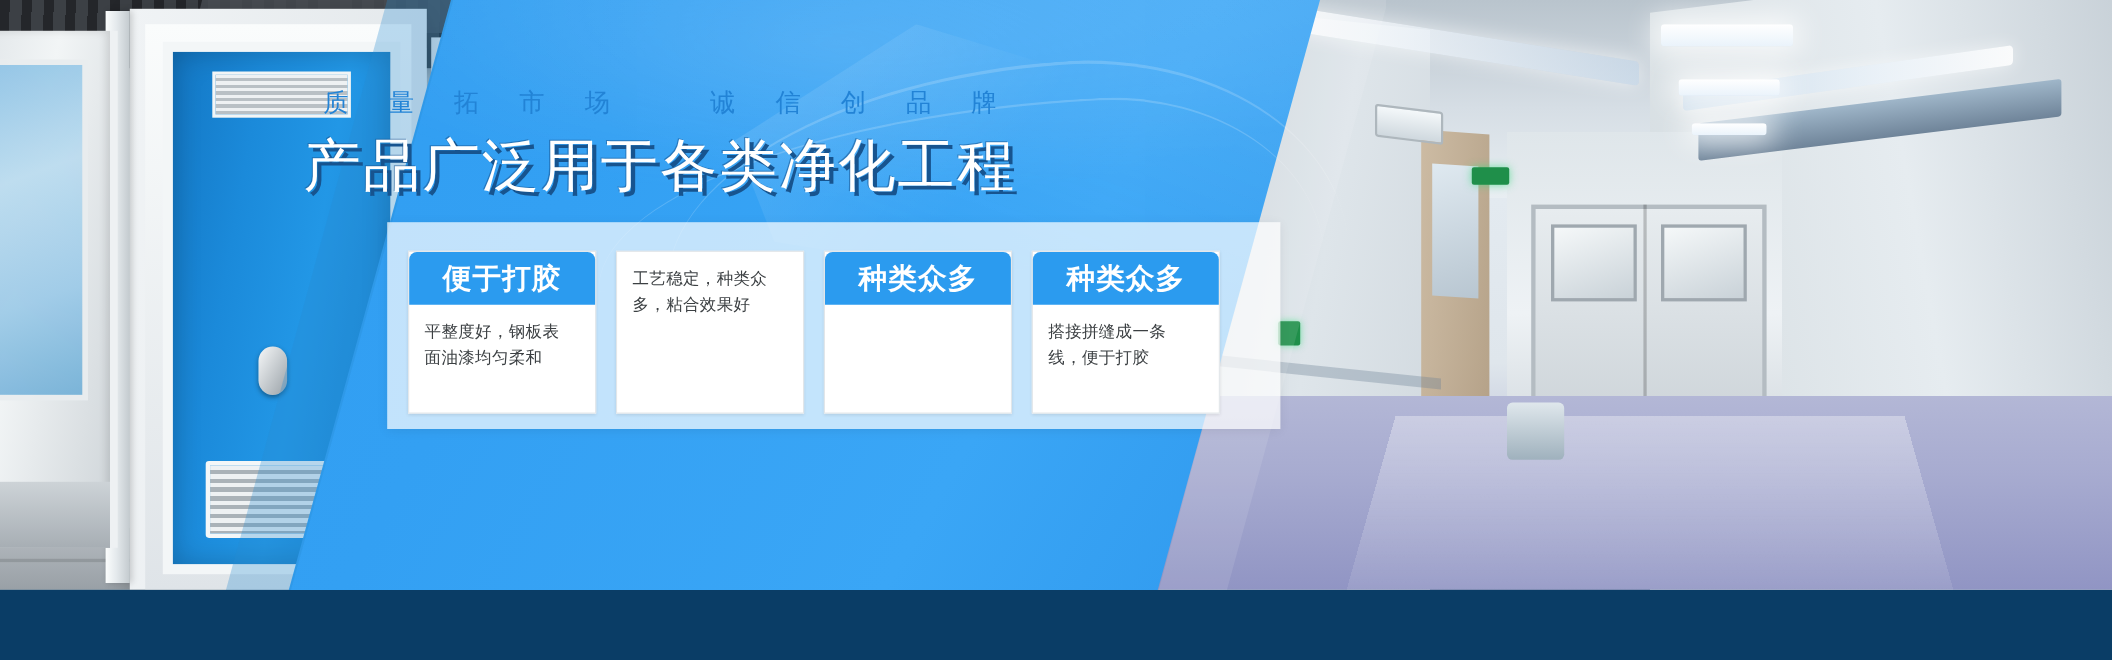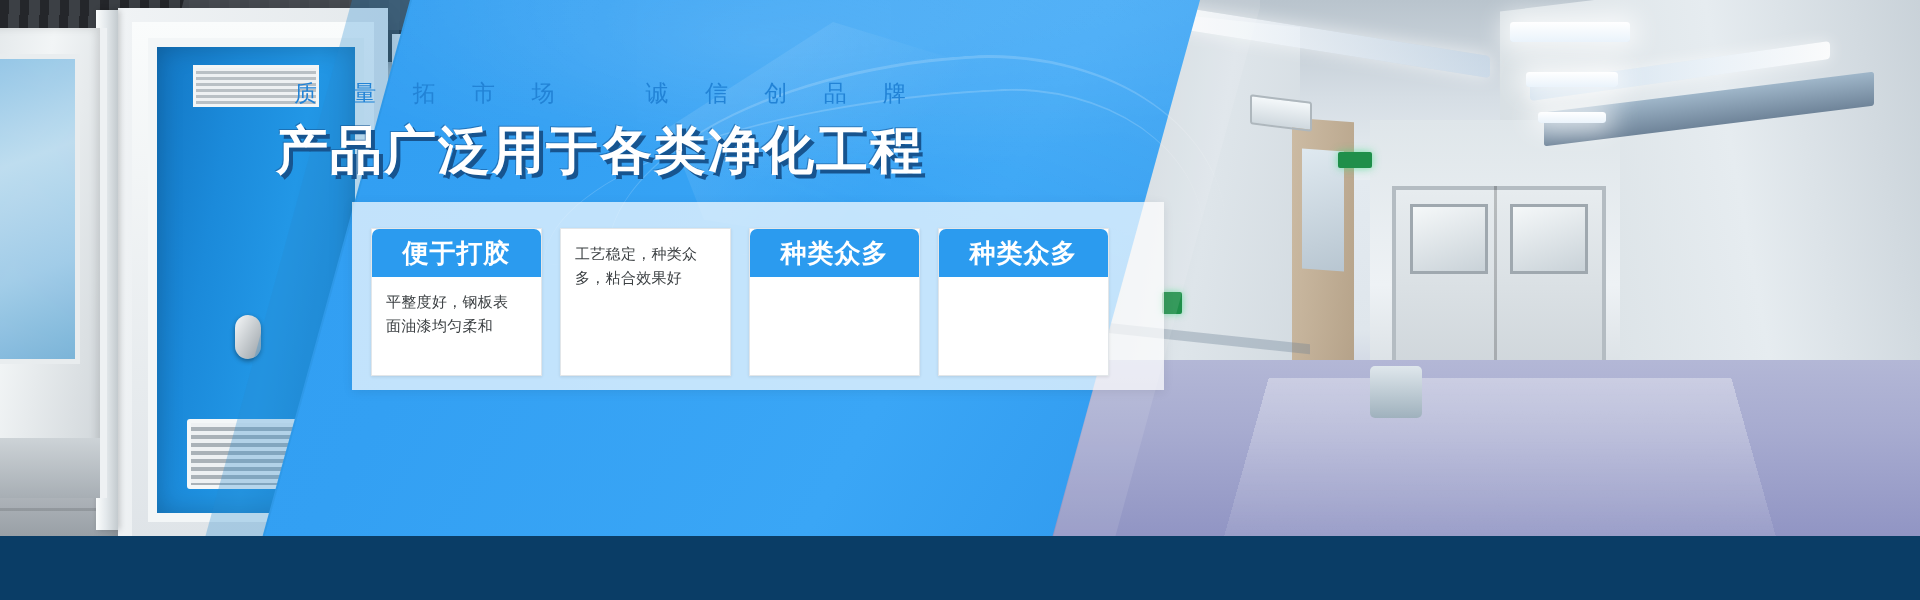--- a/index.html
+++ b/index.html
@@ -144,21 +144,21 @@
     transform:rotate(-3deg);}
   .blue-ghost{position:absolute;left:668px;top:22px;width:300px;height:230px;
     background:linear-gradient(130deg,rgba(255,255,255,.14),rgba(255,255,255,0) 70%);
     clip-path:polygon(0 46%,55% 0,100% 18%,78% 100%,12% 86%);}
 
   
   .tagline{position:absolute;left:0;top:78px;width:1200px;text-align:center;
     font-size:23px;font-weight:400;letter-spacing:15px;color:#2283d6;
     text-indent:15px;white-space:pre;}
   .headline{position:absolute;left:0;top:116px;width:1200px;text-align:center;
-    font-size:52px;font-weight:bold;letter-spacing:2px;color:#ffffff;white-space:pre;
+    font-size:52px;font-weight:normal;letter-spacing:2px;color:#ffffff;white-space:pre;
     text-shadow:4px 4px 0 #17548f,-1px -1px 0 rgba(23,84,143,.55);}
 
   
   .panel{position:absolute;left:352px;top:202px;width:812px;height:188px;
     background:rgba(255,255,255,.70);box-shadow:0 2px 10px rgba(0,0,0,.08);}
   .cards{position:absolute;left:371px;top:228px;width:774px;height:148px;
     display:flex;gap:18px;}
   .card{width:171px;height:148px;background:#ffffff;border:1px solid #e2e6e9;
     box-sizing:border-box;display:flex;flex-direction:column;
     box-shadow:0 1px 3px rgba(0,0,0,.10);}
@@ -246,18 +246,19 @@
       <div class="card">
         <div class="card-body">工艺稳定，种类众多，粘合效果好</div>
       </div>
 
       <div class="card">
         <div class="card-head">种类众多</div>
       </div>
 
       <div class="card">
         <div class="card-head">种类众多</div>
+        <div class="card-body">搭接拼缝成一条线，便于打胶</div>
       </div>
 
     </div>
   </div>
 
 </div>
 
 </body></html>

